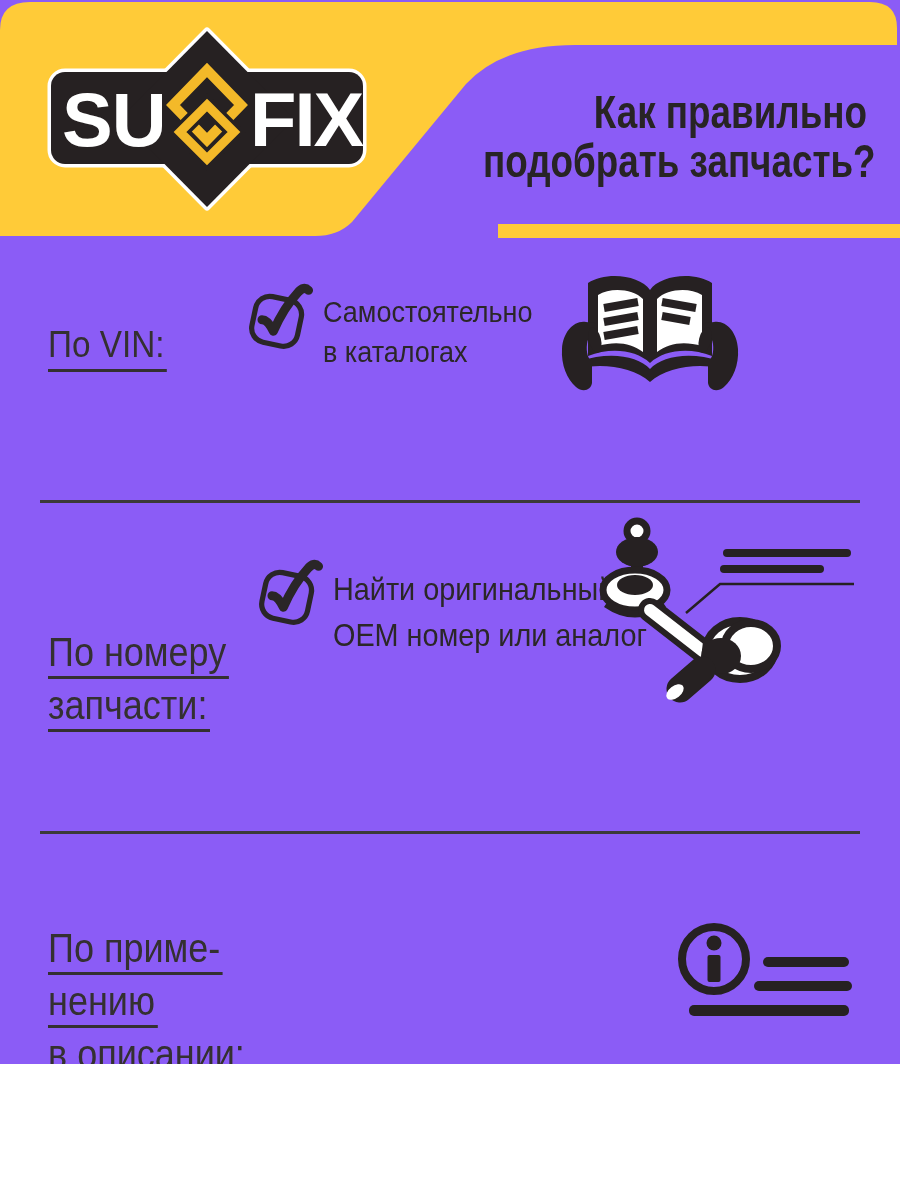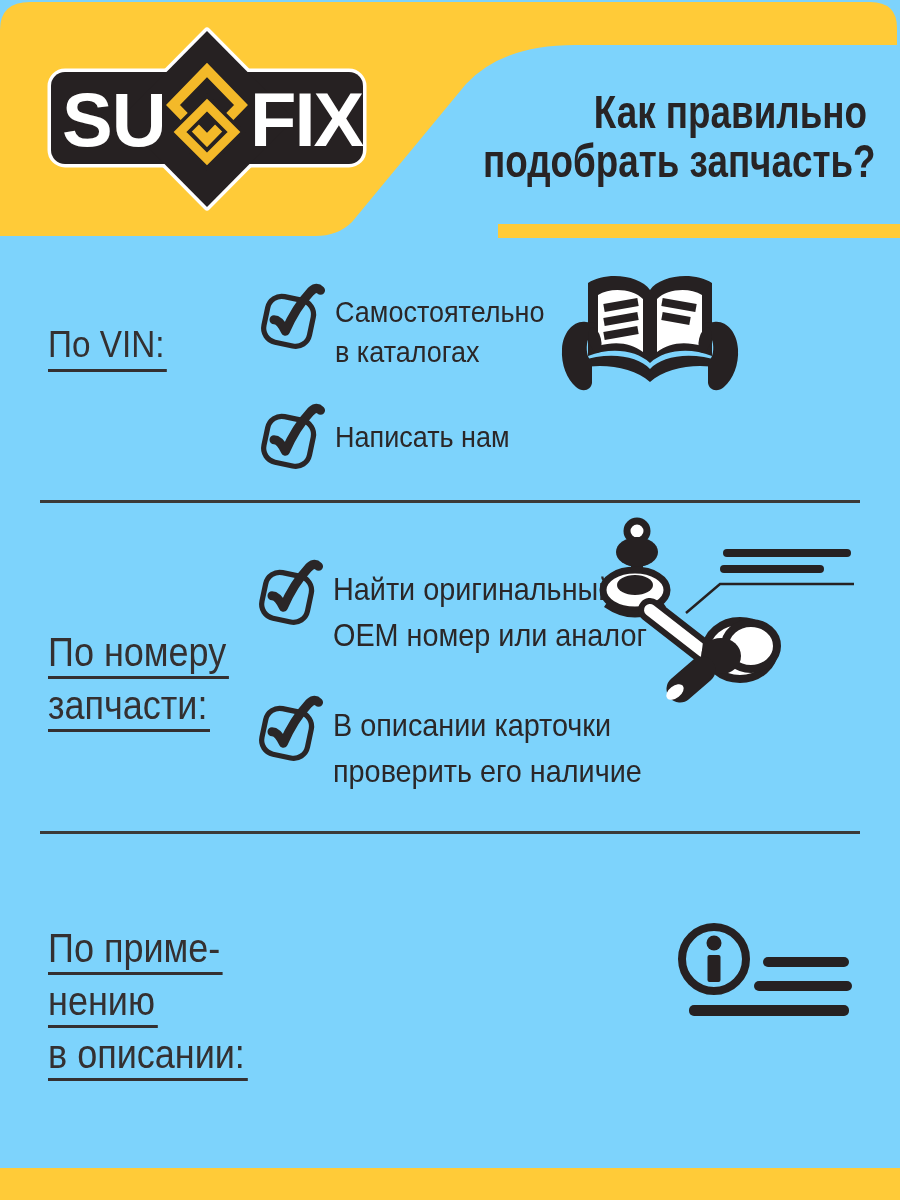--- a/index.html
+++ b/index.html
@@ -1,16 +1,16 @@
 <!DOCTYPE html>
 <html style="--yellow: #ffcb38; --gold: #f3b929; --ink: #2a2627; --white: #ffffff;"><head>
 <meta charset="utf-8">
 <style>
   html,body{margin:0;padding:0;background:#fff;}
-  .page{position:relative;width:900px;height:1200px;background:#7dd3fc;overflow:hidden;
+  .page{position:relative;width:900px;height:1064px;background:#8b5cf6;overflow:hidden;
         font-family:"Liberation Sans","DejaVu Sans",sans-serif;}
   .abs{position:absolute;}
   
   .hdr-svg{position:absolute;left:0;top:0;}
   .title{position:absolute;top:88px;right:33px;width:480px;text-align:right;
          font-weight:bold;font-size:46px;line-height:49px;color:#282425;
          transform:scaleX(.8);transform-origin:100% 0;white-space:nowrap;}
   .title-underline{position:absolute;left:498px;top:224px;width:402px;height:14px;
          background:var(--yellow,#ffcb38);}
   
@@ -71,38 +71,30 @@
   <div class="title">
     <div>Как правильно</div>
     <div>подобрать запчасть?</div>
   </div>
   <div class="title-underline"></div>
 
   <div class="label lbl-s1" style="top:325px">
     <div class="ln"><span>По VIN:</span></div>
   </div>
 
-  <div class="row" style="left:255px;top:278px">
+  <div class="row" style="left:243px;top:278px">
     <svg class="check" width="76" height="76" viewBox="0 0 80 80">
         <use href="#sym-check"></use>
       </svg>
     <div class="lines t30">
       <div>Самостоятельно</div>
       <div>в каталогах</div>
     </div>
   </div>
 
-  <div class="row" style="left:255px;top:398px">
-    <svg class="check" width="76" height="76" viewBox="0 0 80 80">
-        <use href="#sym-check"></use>
-      </svg>
-    <div class="lines t30b">
-      <div>Написать нам</div>
-    </div>
-  </div>
 
   <svg class="abs" style="left:550px;top:266px" width="200" height="128" viewBox="0 0 200 128">
     <g fill="#262122">
 
       <path d="M100 24 C90 9 56 5 38 17 L38 90 C61 81 86 84 100 97 C114 84 139 81 162 90 L162 17 C144 5 110 9 100 24 Z"></path>
 
       <path d="M30 95 C60 85 88 90 100 103 C112 90 140 85 170 95 L170 102 C147 97 116 101 100 116 C84 101 53 97 30 102 Z"></path>
     </g>
 
     <path d="M93 33 C83 23 61 21 48 29 L48 80 C66 75 81 77 93 86 Z" fill="#ffffff"></path>
@@ -136,29 +128,20 @@
   <div class="row" style="left:253px;top:554px">
     <svg class="check" width="76" height="76" viewBox="0 0 80 80">
         <use href="#sym-check"></use>
       </svg>
     <div class="lines t32">
       <div>Найти оригинальный</div>
       <div>OEM номер или аналог</div>
     </div>
   </div>
 
-  <div class="row" style="left:253px;top:690px">
-    <svg class="check" width="76" height="76" viewBox="0 0 80 80">
-        <use href="#sym-check"></use>
-      </svg>
-    <div class="lines t32">
-      <div>В описании карточки</div>
-      <div>проверить его наличие</div>
-    </div>
-  </div>
 
   <svg class="abs" style="left:588px;top:516px" width="280" height="190" viewBox="0 0 280 190">
 
     <rect x="135" y="33" width="128" height="8" rx="4" fill="#262122"></rect>
     <rect x="132" y="49" width="104" height="8" rx="4" fill="#262122"></rect>
     <path d="M266 68 L132 68 L98 97" fill="none" stroke="#262122" stroke-width="2.5"></path>
 
     <circle cx="49" cy="15" r="10" fill="#ffffff" stroke="#262122" stroke-width="7"></circle>
     <ellipse cx="49" cy="36" rx="21" ry="15" fill="#262122"></ellipse>
     <rect x="43" y="45" width="12" height="12" fill="#262122"></rect>

